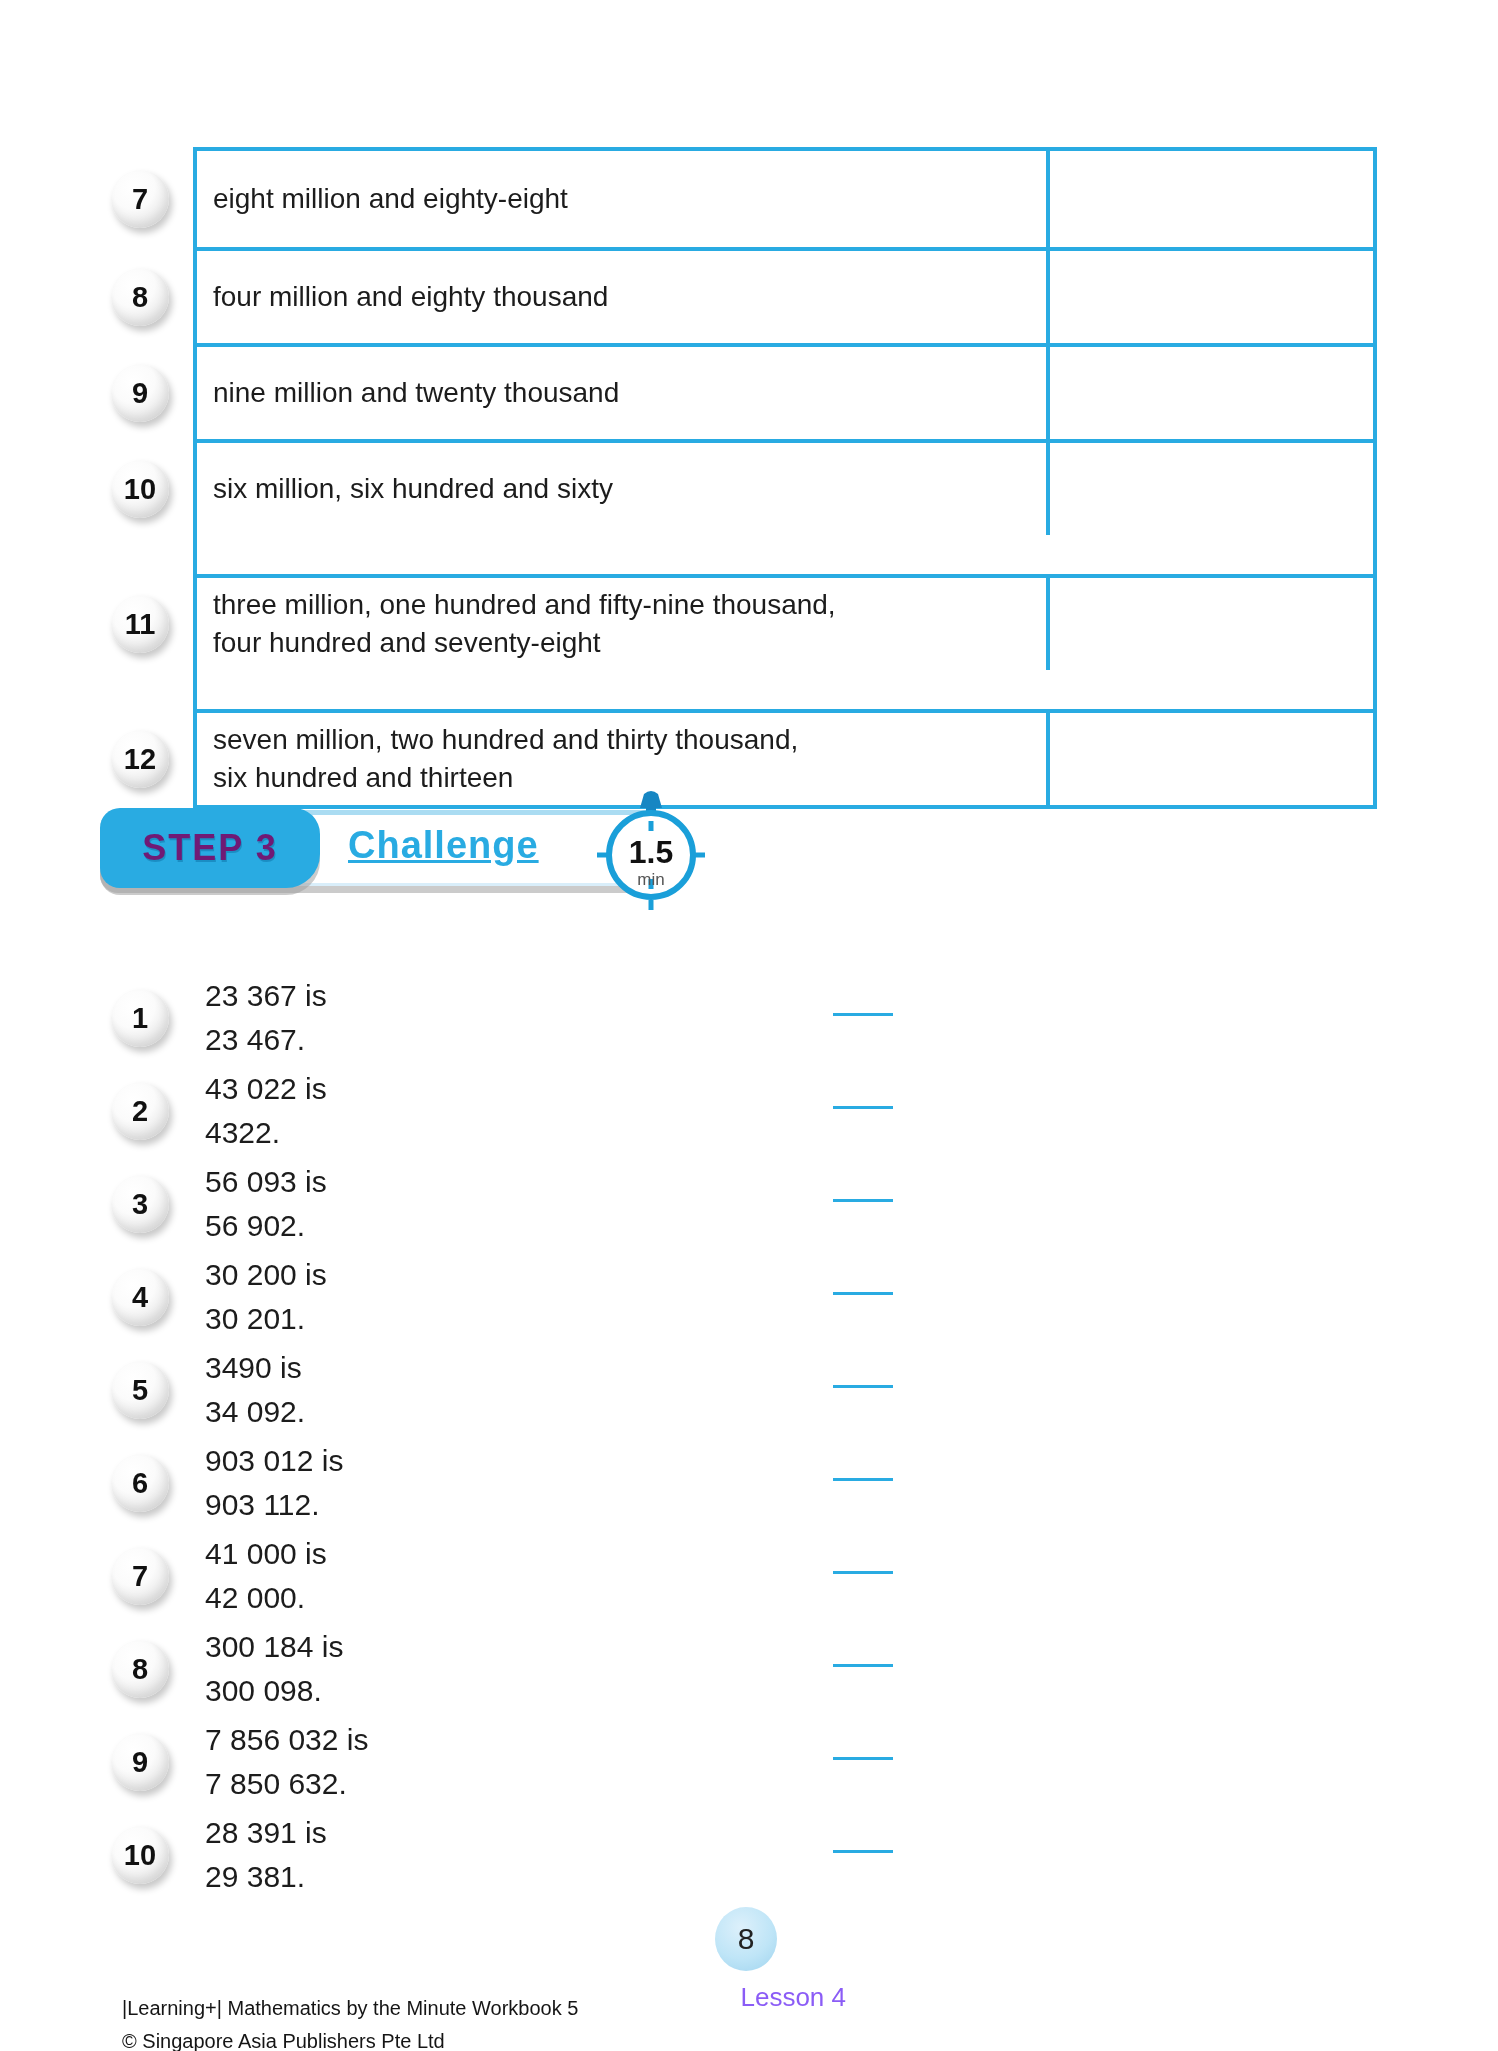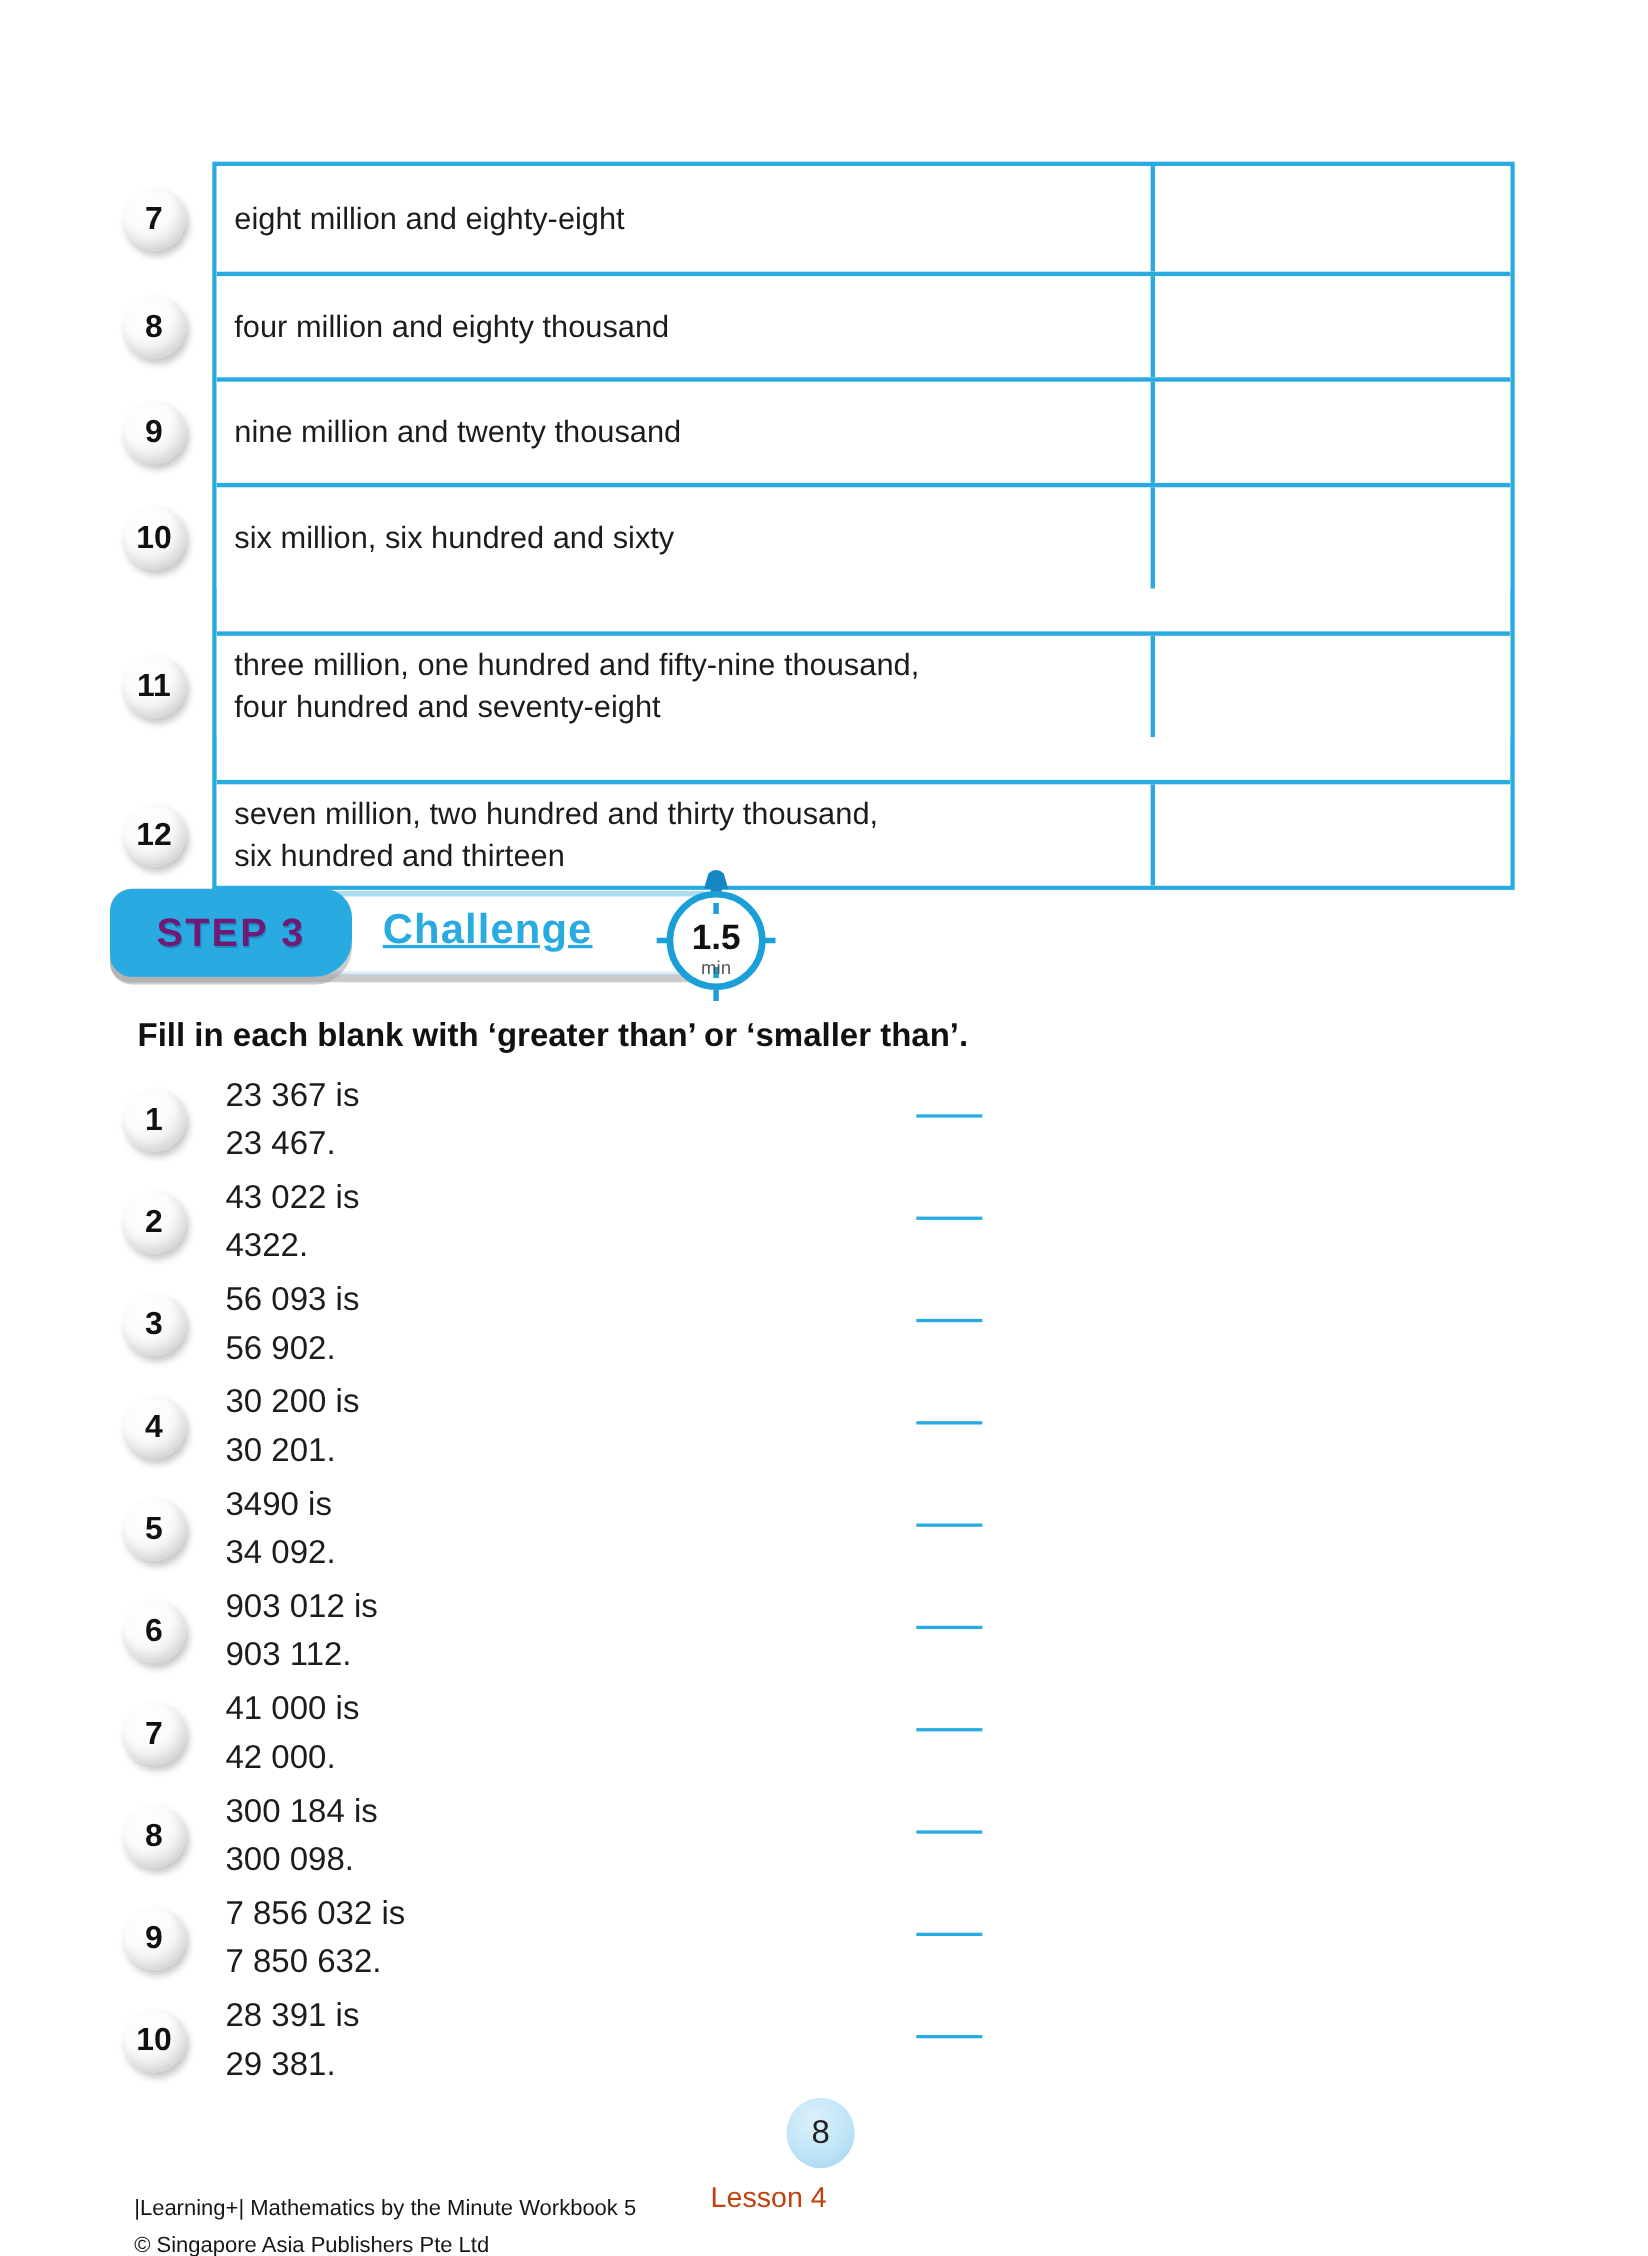--- a/index.html
+++ b/index.html
@@ -95,22 +95,22 @@
     position:absolute;left:122px;top:1992px;
     font-size:20px;line-height:33px;color:#151515;
   }
   .page-circle{
     position:absolute;left:715px;top:1907px;width:62px;height:64px;border-radius:50%;
     background:radial-gradient(circle at 42% 32%, #ddf0fb 0%, #bfe5f7 55%, #9ed3ee 100%);
     display:flex;align-items:center;justify-content:center;
     font-size:30px;color:#222;
   }
   .lesson-label{
-    position:absolute;left:646px;top:1982px;width:200px;text-align:left;
-    color:#c2410c;font-size:26px;
+    position:absolute;left:646px;top:1982px;width:200px;text-align:right;
+    color:#8b5cf6;font-size:26px;
   }
 </style>
 </head>
 <body>
 
 <div class="page">
 
   <div class="qtable" id="qtable">
   <div class="qrow single">
     <div class="badge">
@@ -178,21 +178,20 @@
         <line x1="55" y1="91" x2="55" y2="101" stroke="#1a9fd9" stroke-width="5"></line>
         <line x1="1" y1="67" x2="11" y2="67" stroke="#1a9fd9" stroke-width="5"></line>
         <line x1="99" y1="67" x2="109" y2="67" stroke="#1a9fd9" stroke-width="5"></line>
         <line x1="55" y1="112" x2="55" y2="122" stroke="#1a9fd9" stroke-width="5"></line>
         <text x="55" y="75" text-anchor="middle" font-family="Liberation Sans, sans-serif" font-size="32" font-weight="bold" fill="#111" id="timer-value">1.5</text>
         <text x="55" y="97" text-anchor="middle" font-family="Liberation Sans, sans-serif" font-size="17" fill="#555" id="timer-unit">min</text>
       </svg>
     </div>
   </div>
 
-  <div class="instruction">Fill in each blank with ‘greater than’ or ‘smaller than’.</div>
 
   <div class="items" id="items">
   <div class="citem">
     <div class="badge">
       <span class="item-num">1</span>
     </div>
     <div class="item-body">
       <span class="item-left">23 367 is</span>
       <span class="item-blank"></span>
       <span class="item-right">23 467.</span>

